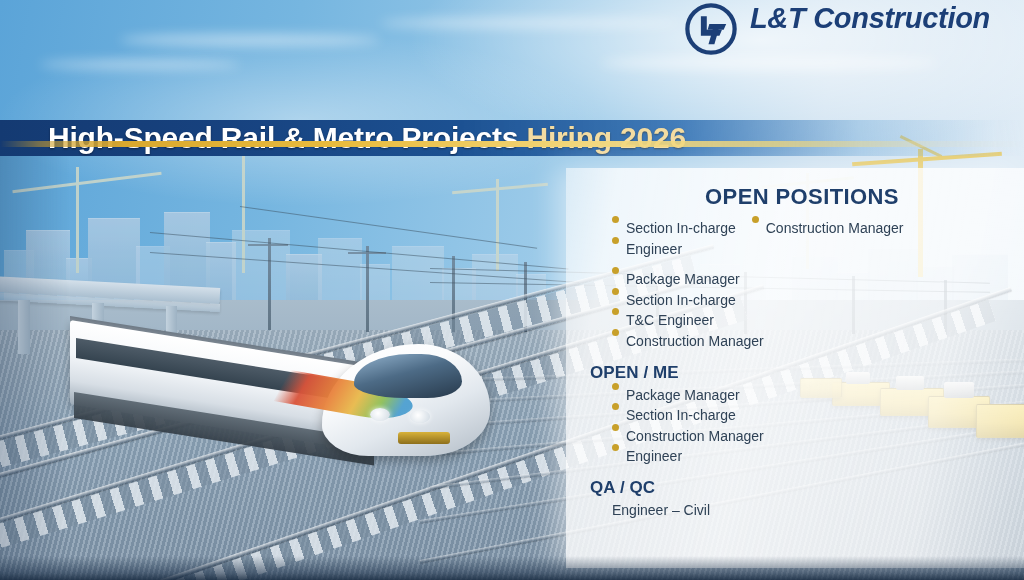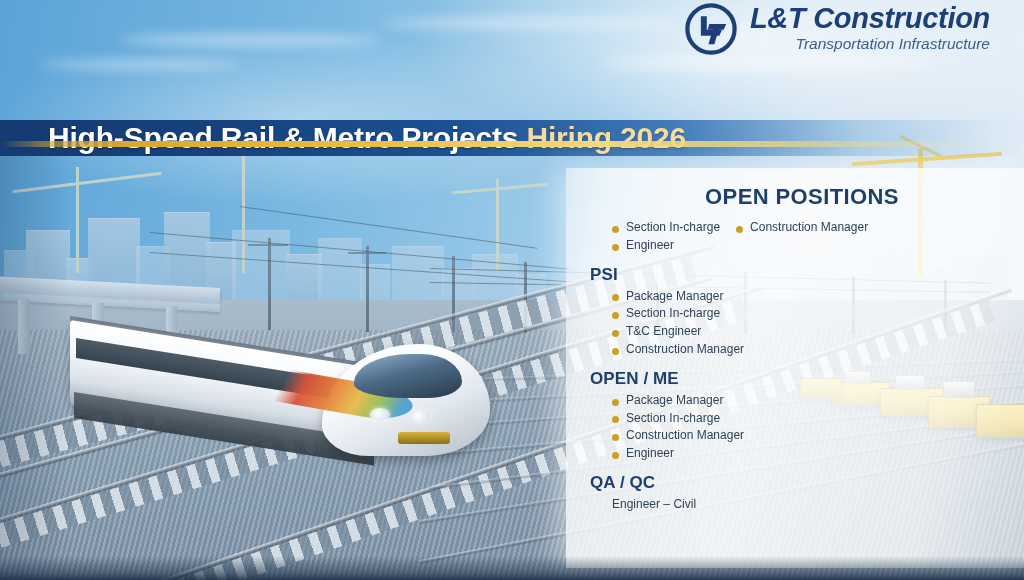--- a/index.html
+++ b/index.html
@@ -313,23 +313,23 @@
   }
   .bullet-row {
     display: flex;
     align-items: baseline;
     gap: 16px;
     padding-left: 22px;
     margin-top: 1px;
   }
   .bullet {
     display: flex;
-    align-items: flex-end;
+    align-items: flex-start;
     gap: 7px;
-    font-size: 12px;
+    font-size: 14px;
     color: #2f4256;
     white-space: nowrap;
     line-height: 1.40;
   }
   .dot {
     width: 7px; height: 7px;
     background: #c8a02a;
     border-radius: 50%;
     flex: 0 0 auto;
     position: relative;
@@ -489,21 +489,20 @@
   <div class="left-vignette"></div>
 
   <div class="logo-block">
     <svg class="logo-mark" viewBox="0 0 64 64">
       <circle cx="32" cy="32" r="28" fill="none" stroke="#1c3f77" stroke-width="5"></circle>
       <path d="M20 17 L27 17 L27 33 L45 33 L42 40 L20 40 Z" fill="#1c3f77"></path>
       <path d="M30 26 L50 26 L47 33 L41 33 L36 50 L29 50 L34 33 L28 33 Z" fill="#1c3f77"></path>
     </svg>
     <div class="logo-text">
       <div class="logo-title">L&amp;T Construction</div>
-      <div class="logo-sub">Transportation Infrastructure</div>
     </div>
   </div>
 
   <div class="titlebar">
     <div class="title-text">
       <span>High-Speed Rail &amp; Metro Projects</span>
       <span class="title-accent">Hiring 2026</span>
     </div>
   </div>
   <div class="gold-rule"></div>
@@ -523,21 +522,20 @@
             </div>
           </div>
           <div class="bullet-row">
             <div class="bullet">
               <span class="dot" style="background: rgb(200, 160, 42);"></span>
               <span>Engineer</span>
             </div>
           </div>
         </div>
         <div class="group">
-          <div class="group-name">PSI</div>
           <div class="bullet-row">
             <div class="bullet">
               <span class="dot" style="background: rgb(200, 160, 42);"></span>
               <span>Package Manager</span>
             </div>
           </div>
           <div class="bullet-row">
             <div class="bullet">
               <span class="dot" style="background: rgb(200, 160, 42);"></span>
               <span>Section In-charge</span>

